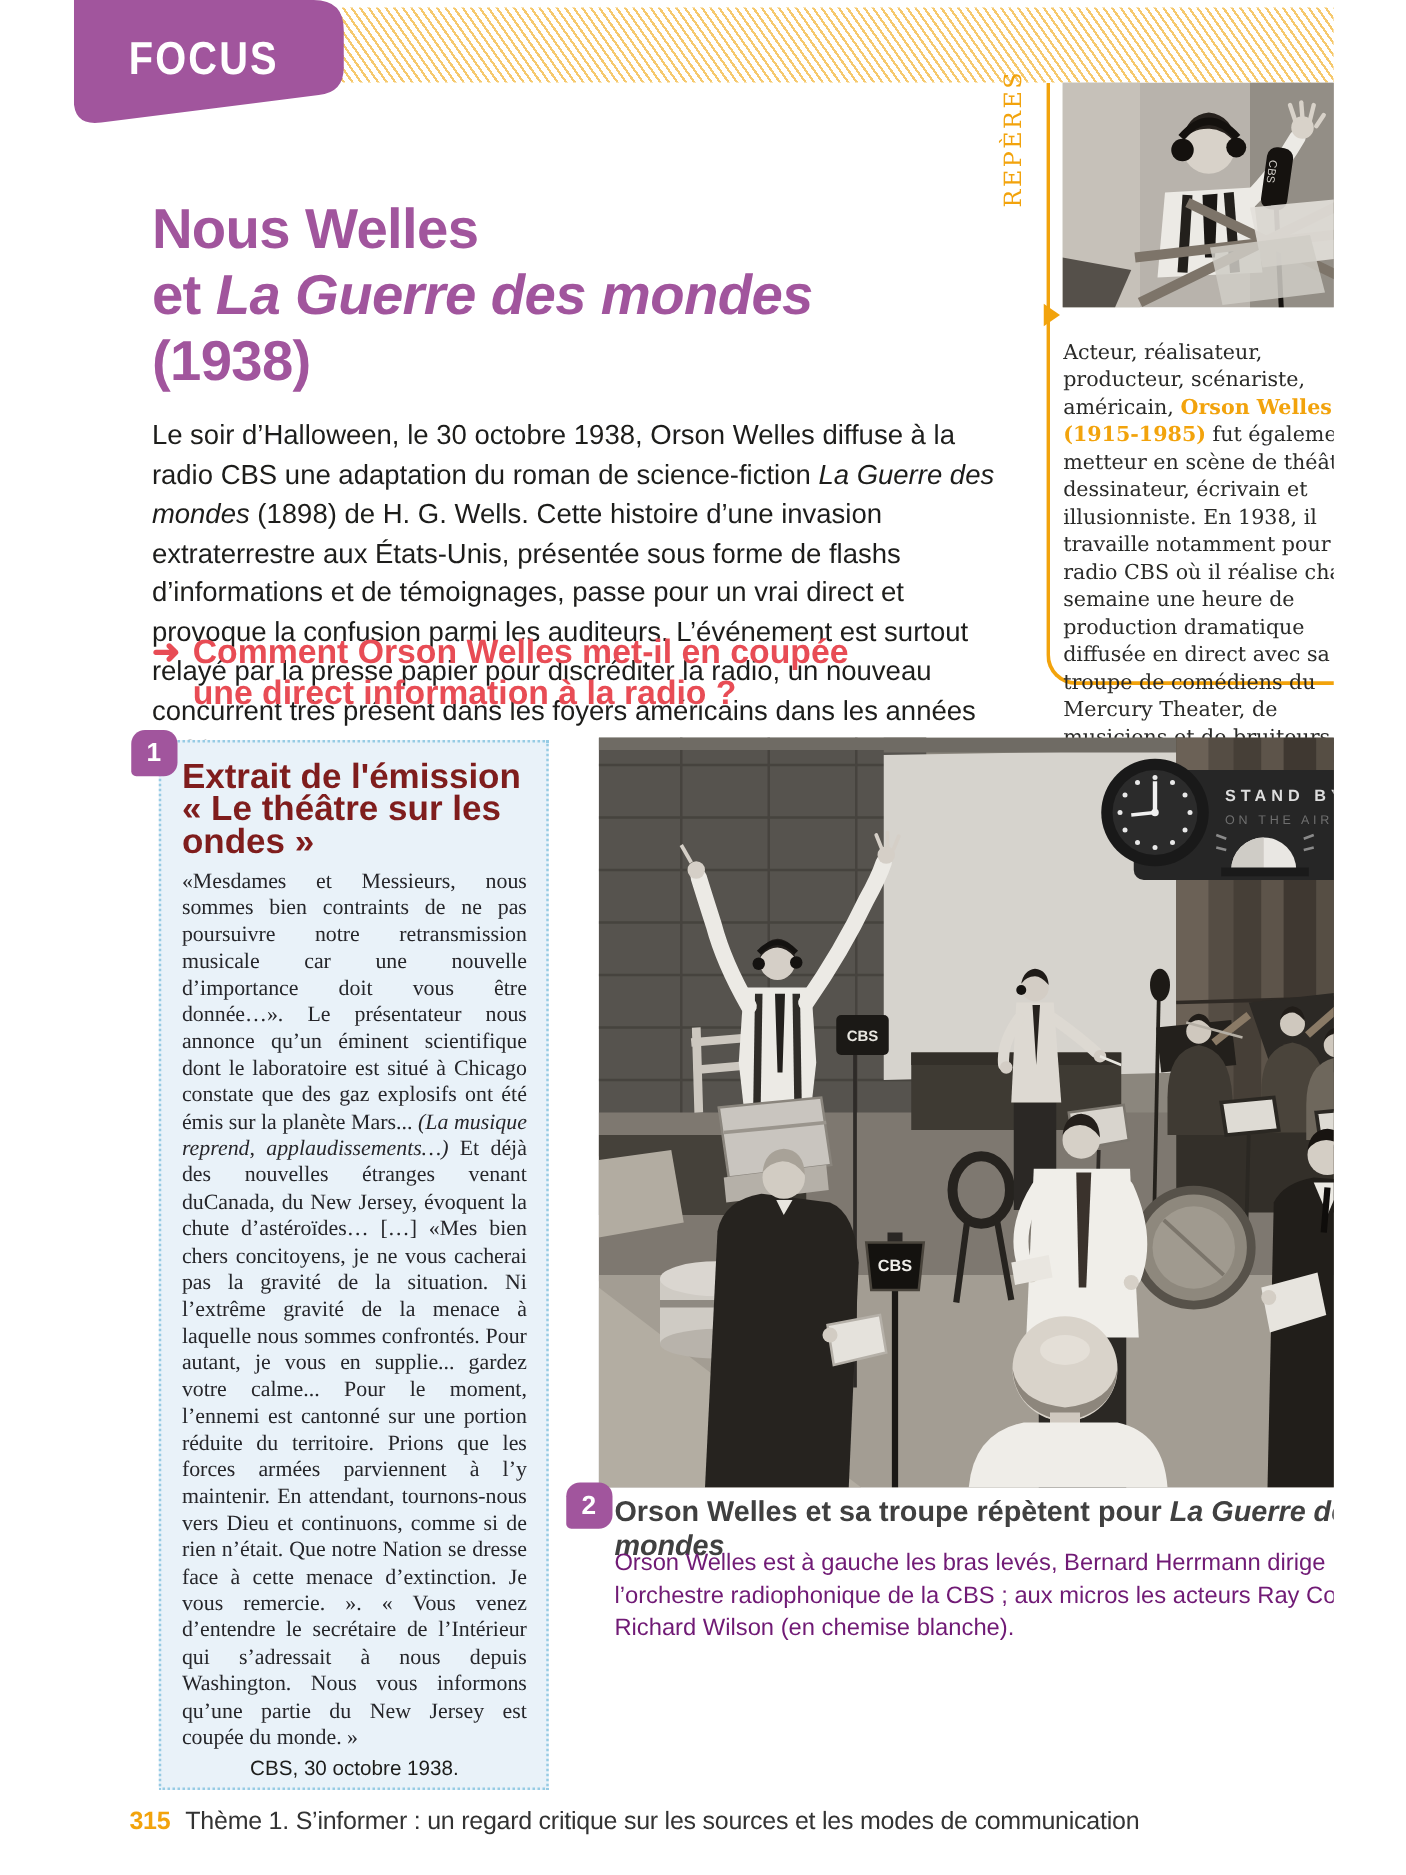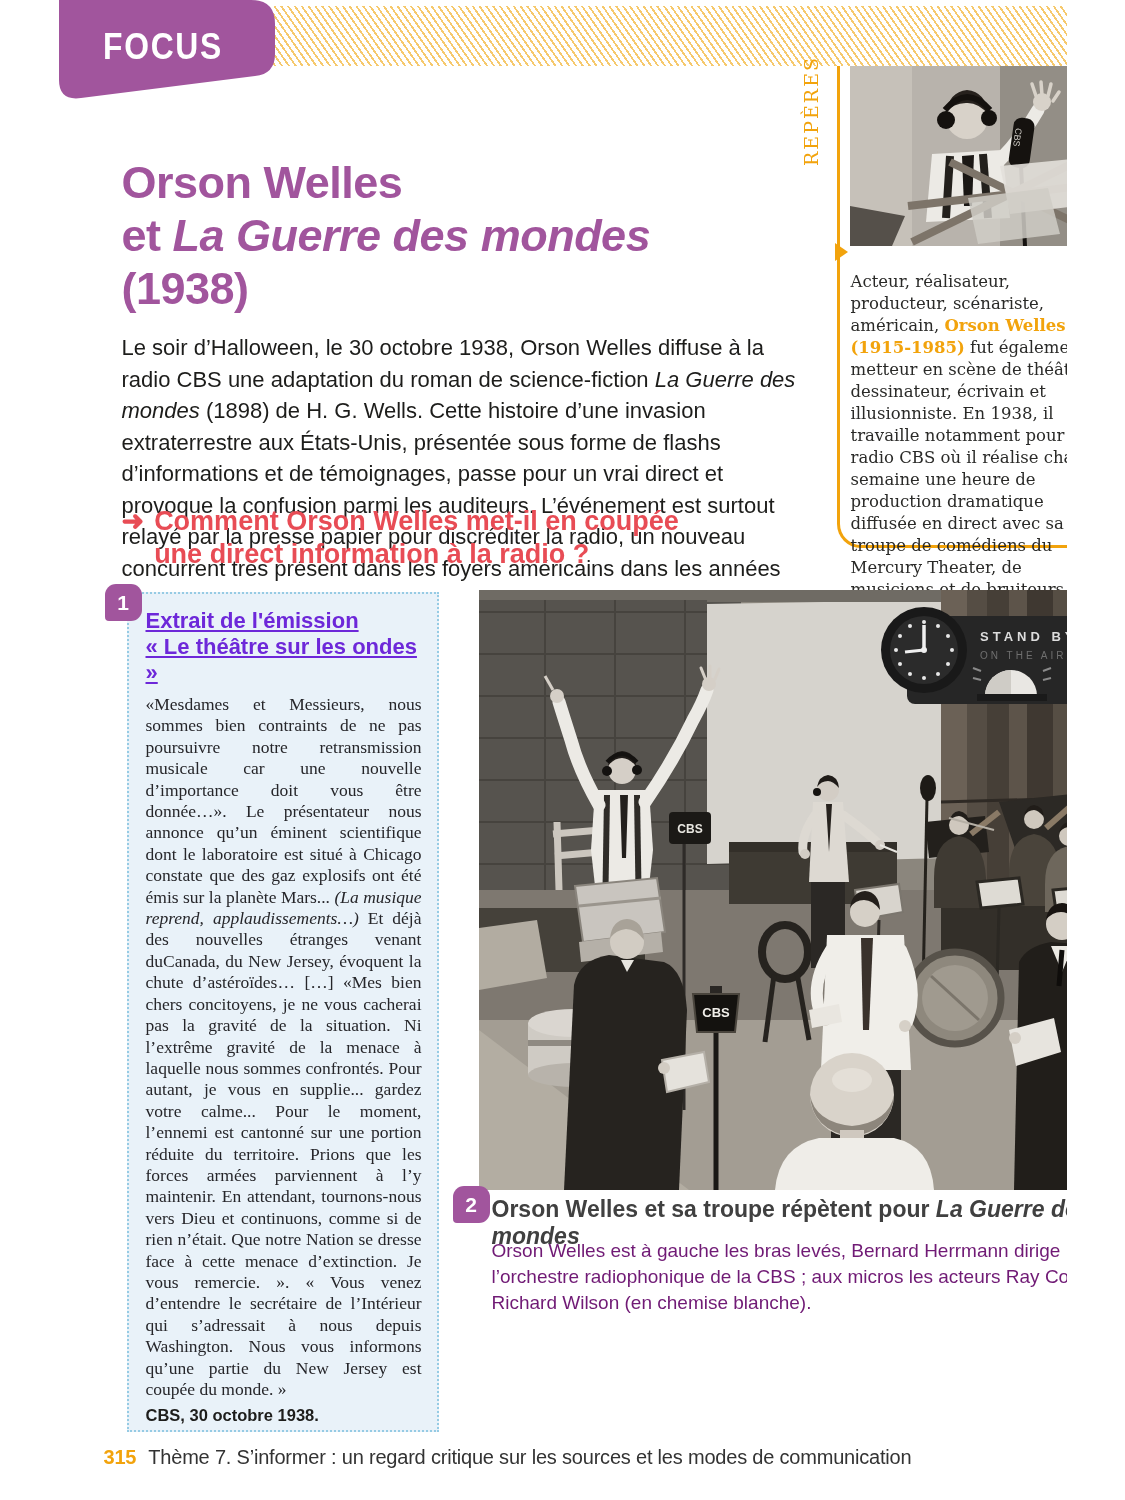--- a/index.html
+++ b/index.html
@@ -46,25 +46,25 @@
   .rep-bio em{font-style:italic;}
 
   
   .badge{position:absolute;width:37px;height:37px;background:#a1559d;color:#fff;
     border-radius:11px 11px 11px 4px;display:flex;align-items:center;justify-content:center;
     font-size:21px;font-weight:700;z-index:5;}
 
   
   .doc1{position:absolute;left:68px;top:592px;width:312px;height:840px;background:#e9f2f9;
     border:2px dotted #96cbe4;box-sizing:border-box;padding:12px 15px 10px 17px;overflow:hidden;}
-  .doc1 h3{margin:2px 0 8px 0;font-size:22px;line-height:26px;color:#6d28d9;text-decoration:underline;}
+  .doc1 h3{margin:2px 0 8px 0;font-size:28px;line-height:26px;color:#7f1d1d;}
   .doc1 .quote{margin:0;font-family:"Liberation Serif",serif;font-size:17.5px;line-height:21.4px;
     color:#26262a;text-align:justify;hyphens:auto;-webkit-hyphens:auto;}
   .doc1 .quote em{margin-top:40px;}
-  .doc1 .src{margin-top:6px;text-align:left;font-size:16.5px;font-weight:700;color:#1d1d1b;}
+  .doc1 .src{margin-top:6px;text-align:center;font-size:16.5px;font-weight:400;color:#1d1d1b;}
 
   
   .main-photo{position:absolute;left:420px;top:590px;width:677px;height:600px;}
 
   
   .cap-title{position:absolute;left:433px;top:1196px;width:660px;font-size:23px;font-weight:700;
     color:#404040;}
   .cap-title em{font-style:italic;}
   .cap-sub{position:absolute;left:433px;top:1238px;width:652px;font-size:19px;line-height:26px;
     color:#701a75;}
@@ -82,21 +82,21 @@
 
   <div class="stripes"></div>
 
   <div class="focus">
     <svg width="220" height="104" viewBox="0 0 220 104">
       <path d="M0,0 L192,0 Q216,0 216,24 L216,54 Q216,74 196,76 L22,98 Q0,101 0,80 Z" fill="#a1559d"></path>
     </svg>
     <span class="lbl">FOCUS</span>
   </div>
 
-  <h1 class="title"><span>Orson Welles</span><br><span>et </span><em>La Guerre des mondes</em><br><span>(1938)</span></h1>
+  <h1 class="title"><span>Nous Welles</span><br><span>et </span><em>La Guerre des mondes</em><br><span>(1938)</span></h1>
 
   <p class="intro"><span>Le soir d’Halloween, le 30 octobre 1938, Orson Welles diffuse à la radio CBS une adaptation du roman de science-fiction </span><em>La Guerre des mondes</em><span> (1898) de H. G. Wells. Cette histoire d’une invasion extraterrestre aux États-Unis, présentée sous forme de flashs d’informations et de témoignages, passe pour un vrai direct et provoque la confusion parmi les auditeurs. L’événement est surtout relayé par la presse papier pour discréditer la radio, un nouveau concurrent très présent dans les foyers américains dans les années 1930.</span></p>
 
   <div class="question">
     <span class="arrow">➜</span>
     <div><span>Comment Orson Welles met-il en coupée</span><br><span>une direct information à la radio ?</span></div>
   </div>
 
   <div class="rep-label">REPÈRES</div>
   <div class="rep-border"></div>
@@ -385,16 +385,16 @@
       <polygon points="640,515 677,505 677,542 645,550" fill="#eae7e1"></polygon>
       <circle cx="657" cy="585" r="34" fill="#1c1915"></circle>
     </g>
   </svg>
 
   <div class="badge" style="left:394px;top:1186px;">2</div>
   <div class="cap-title"><span>Orson Welles et sa troupe répètent pour </span><em>La Guerre des mondes</em></div>
   <div class="cap-sub">Orson Welles est à gauche les bras levés, Bernard Herrmann dirige l’orchestre radiophonique de la CBS ; aux micros les acteurs Ray Collins et Richard Wilson (en chemise blanche).</div>
 
   <div class="footer">
-    <span class="pnum">315</span><span>Thème 7. S’informer : un regard critique sur les sources et les modes de communication</span>
+    <span class="pnum">315</span><span>Thème 1. S’informer : un regard critique sur les sources et les modes de communication</span>
   </div>
 
 </div>
 
 </body></html>

